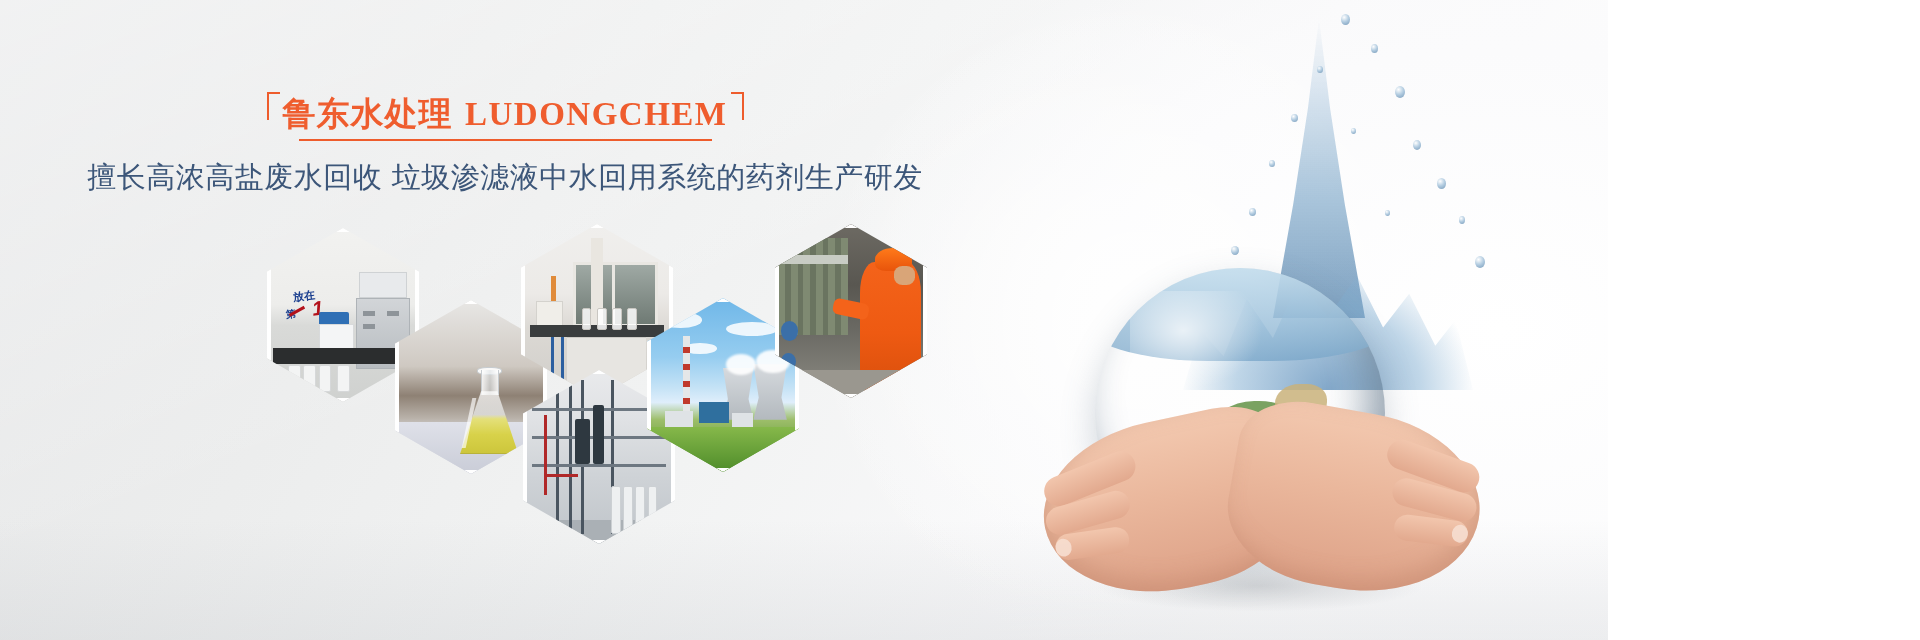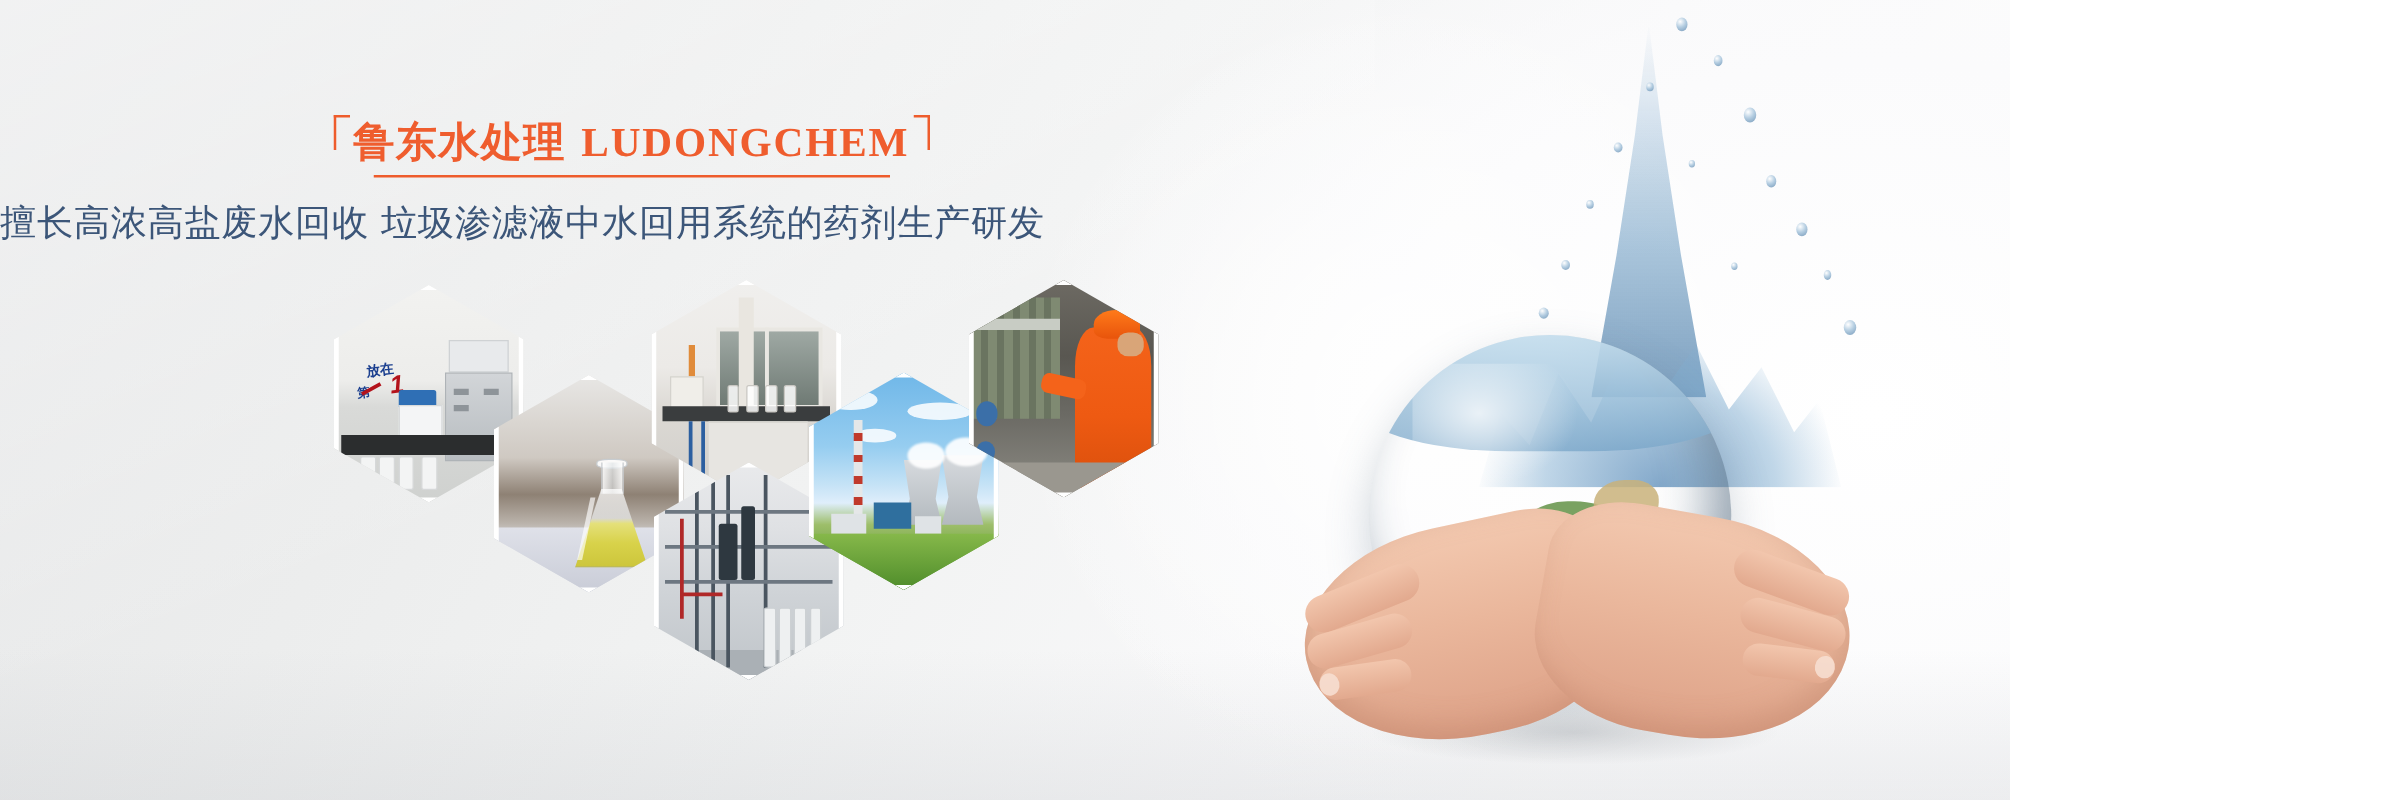--- a/index.html
+++ b/index.html
@@ -33,21 +33,21 @@
   .bracket-l{left:0;border-left:2px solid #ee5c2c;border-top:2px solid #ee5c2c;}
   .bracket-r{right:0;border-right:2px solid #ee5c2c;border-top:2px solid #ee5c2c;}
   .title{
     font-family:"DejaVu Serif","Liberation Serif",serif;
     font-size:33px;font-weight:700;color:#ef5d2e;letter-spacing:1px;
     line-height:40px;white-space:nowrap;text-align:center;
   }
   .title .en{font-family:"Liberation Serif","DejaVu Serif",serif;letter-spacing:1.5px;}
   .title-rule{height:2px;background:#ee5c2c;margin:5px 16px 0 16px;}
   .subtitle{
-    margin-top:17px;
+    margin-top:17px;text-align:center;
     font-size:29px;color:#3c5679;letter-spacing:0.5px;
     font-family:"DejaVu Sans","Liberation Sans",sans-serif;white-space:nowrap;
   }
 
   
   .hex-cluster{position:absolute;left:235px;top:222px;width:720px;height:290px;}
   .hex{
     position:absolute;
     -webkit-clip-path:polygon(50% 0%,100% 25%,100% 75%,50% 100%,0% 75%,0% 25%);
     clip-path:polygon(50% 0%,100% 25%,100% 75%,50% 100%,0% 75%,0% 25%);

